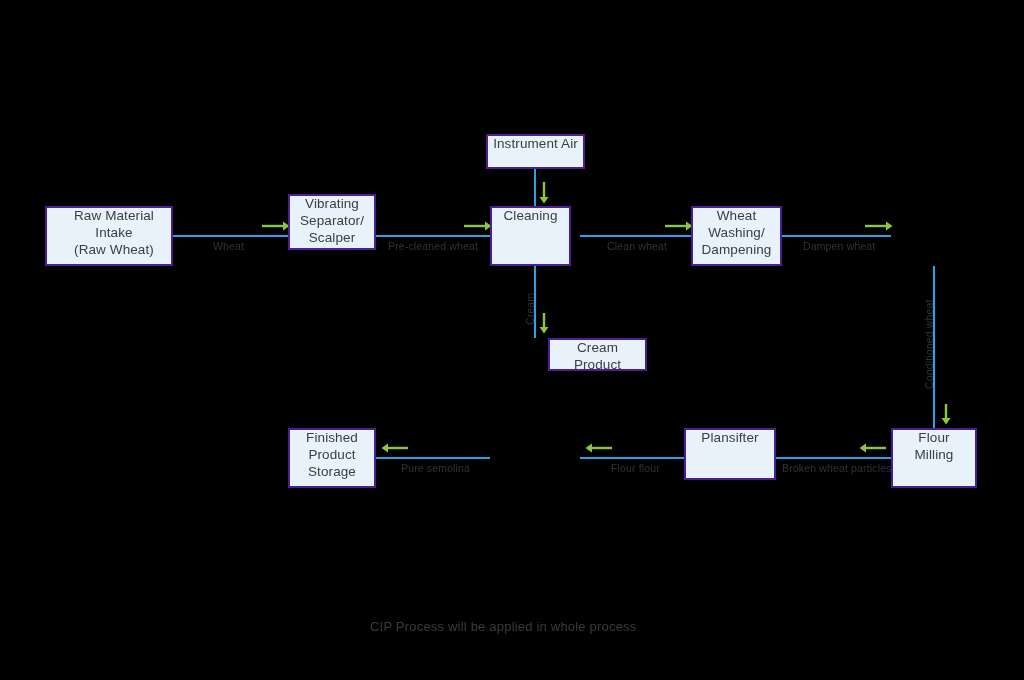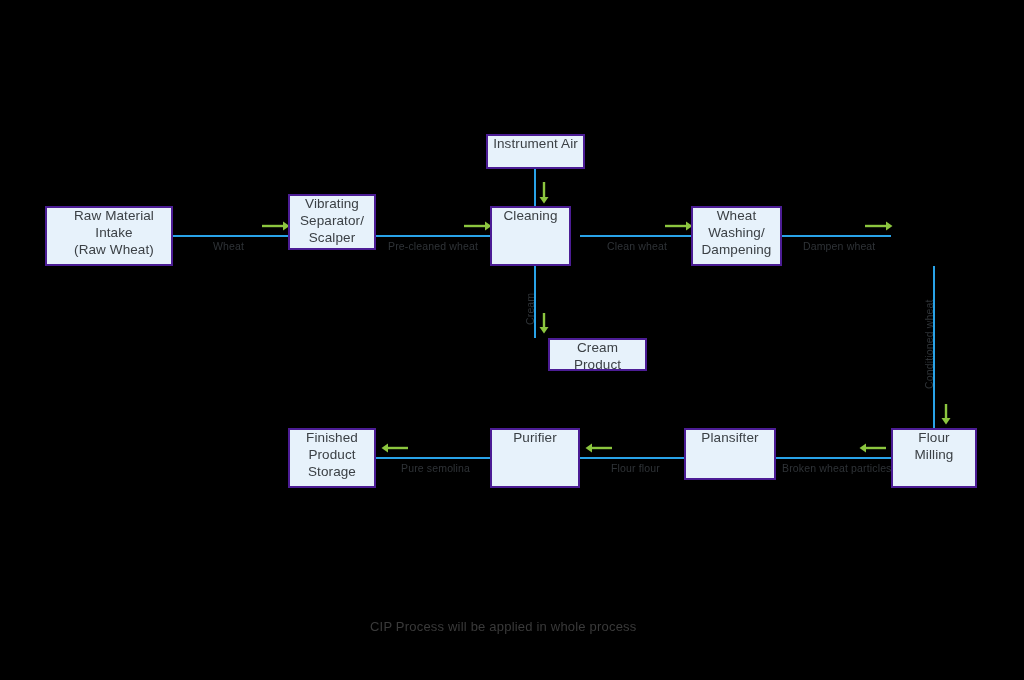--- a/index.html
+++ b/index.html
@@ -175,23 +175,20 @@
 
 
   <div class="node" style="left:891px; top:428px; width:86px; height:60px;">
     <span>Flour Milling</span>
   </div>
 
   <div class="node" style="left:684px; top:428px; width:92px; height:52px;">
     <span>Plansifter</span>
   </div>
 
-  <div class="node" style="left:490px; top:428px; width:90px; height:60px;">
-    <span>Purifier</span>
-  </div>
 
   <div class="node" style="left:288px; top:428px; width:88px; height:60px;">
     <span>
       <span>Finished</span>
       <span>Product</span>
       <span>Storage</span>
     </span>
   </div>
 
   <div class="edge-label" style="left:213px; top:240px;">Wheat</div>

